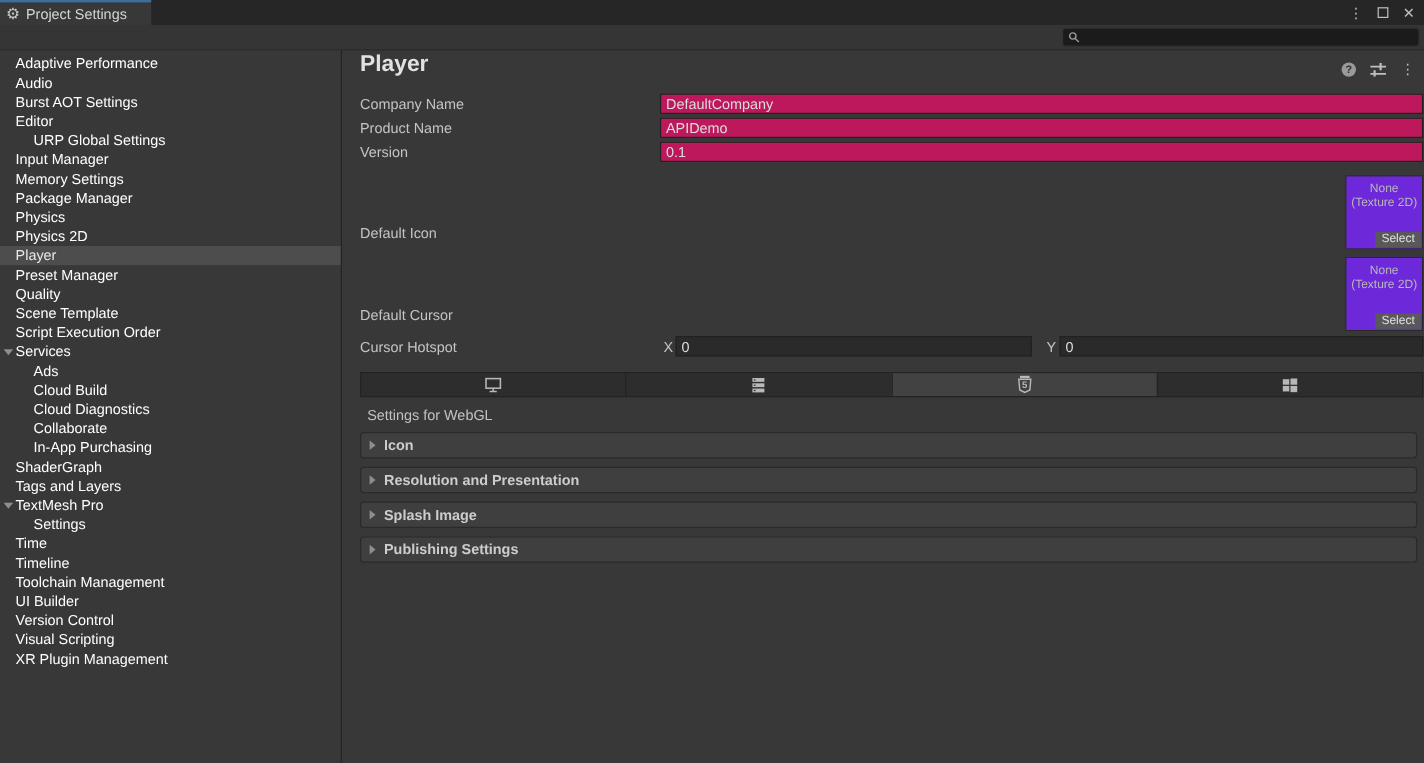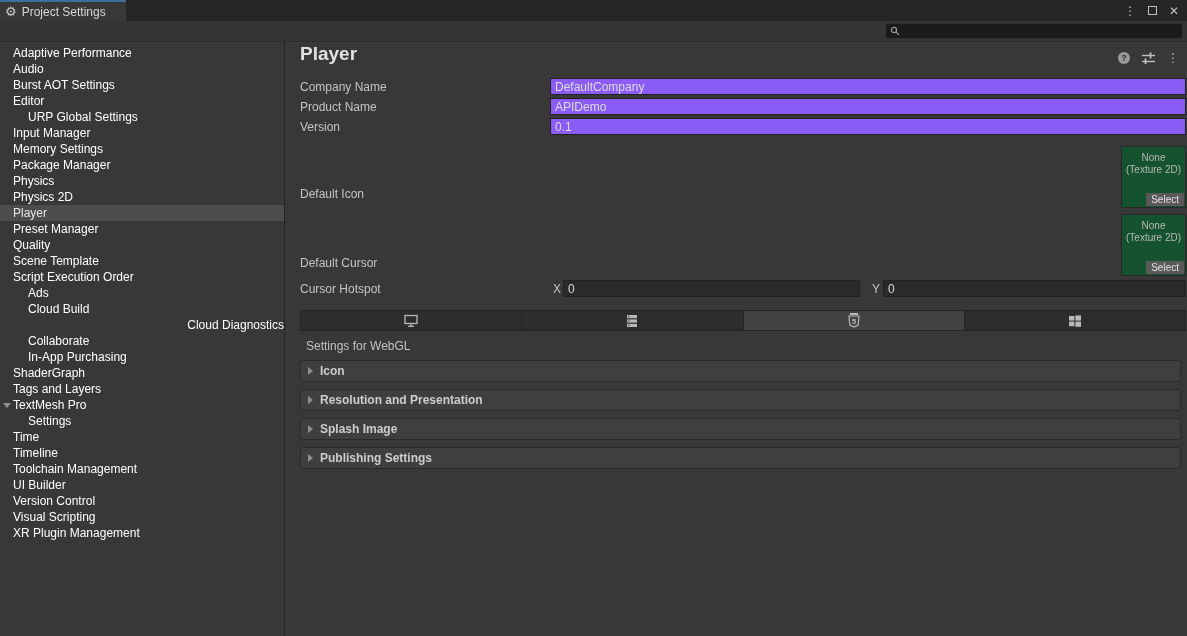--- a/index.html
+++ b/index.html
@@ -45,26 +45,26 @@
   }
   
   .main { position:absolute; left:285px; top:42px; right:0; bottom:0; }
   .page-title { position:absolute; left:15px; top:1px; font-size:19px; font-weight:bold; color:#e2e2e2; }
   .header-icons { position:absolute; right:8px; top:9px; display:flex; gap:11px; align-items:center; }
   .help-circle { width:12px; height:12px; border-radius:50%; background:#9a9a9a; color:#2e2e2e; font-size:9px; font-weight:bold; text-align:center; line-height:12px; }
   .form-row { position:absolute; left:15px; right:1px; height:22px; }
   .f-label { position:absolute; left:0; top:2px; font-size:12px; color:#c4c4c4; white-space:nowrap; }
   .f-input {
     position:absolute; left:250px; right:0; top:0; height:17px;
-    background:#8b5cf6; border:1px solid #212121; color:#dcdcdc;
+    background:#be185d; border:1px solid #212121; color:#dcdcdc;
     font-size:12px; padding:0 4px; font-family:inherit; outline:none;
   }
   .static-label { position:absolute; left:15px; font-size:12px; color:#c4c4c4;margin-top:40px; }
   
-  .tex-slot { position:absolute; left:836px; width:65px; height:62px; background:#14532d; border:1px solid #282828; }
+  .tex-slot { position:absolute; left:836px; width:65px; height:62px; background:#6d28d9; border:1px solid #282828; }
   .tex-none { margin-top:5px; text-align:center; font-size:10px; color:#b8b8b8; line-height:12px; }
   .select-btn {
     position:absolute; right:1px; bottom:1px; background:#595959; color:#e2e2e2;
     font-size:10px; padding:0 5px; height:13px; line-height:13px; border:none; font-family:inherit;
   }
   
   .axis-label { position:absolute; top:2px; font-size:12px; color:#c4c4c4; }
   .axis-input {
     position:absolute; top:0; height:17px; background:#2A2A2A; border:1px solid #212121;
     color:#dcdcdc; font-size:12px; padding:0 4px; font-family:inherit; outline:none;
@@ -123,23 +123,24 @@
       <div class="sb-row" style="padding-left: 13px;"><span>Input Manager</span></div>
       <div class="sb-row" style="padding-left: 13px;"><span>Memory Settings</span></div>
       <div class="sb-row" style="padding-left: 13px;"><span>Package Manager</span></div>
       <div class="sb-row" style="padding-left: 13px;"><span>Physics</span></div>
       <div class="sb-row" style="padding-left: 13px;"><span>Physics 2D</span></div>
       <div class="sb-row selected" style="padding-left: 13px;"><span>Player</span></div>
       <div class="sb-row" style="padding-left: 13px;"><span>Preset Manager</span></div>
       <div class="sb-row" style="padding-left: 13px;"><span>Quality</span></div>
       <div class="sb-row" style="padding-left: 13px;"><span>Scene Template</span></div>
       <div class="sb-row" style="padding-left: 13px;"><span>Script Execution Order</span></div>
+      <div class="sb-row" style="padding-left: 13px;"><span class="tri-down"></span><span>Services</span></div>
       <div class="sb-row" style="padding-left: 28px;"><span>Ads</span></div>
       <div class="sb-row" style="padding-left: 28px;"><span>Cloud Build</span></div>
-      <div class="sb-row" style="padding-left: 28px; text-align: right;"><span>Cloud Diagnostics</span></div>
+      <div class="sb-row" style="padding-left: 28px;"><span>Cloud Diagnostics</span></div>
       <div class="sb-row" style="padding-left: 28px;"><span>Collaborate</span></div>
       <div class="sb-row" style="padding-left: 28px;"><span>In-App Purchasing</span></div>
       <div class="sb-row" style="padding-left: 13px;"><span>ShaderGraph</span></div>
       <div class="sb-row" style="padding-left: 13px;"><span>Tags and Layers</span></div>
       <div class="sb-row" style="padding-left: 13px;"><span class="tri-down"></span><span>TextMesh Pro</span></div>
       <div class="sb-row" style="padding-left: 28px;"><span>Settings</span></div>
       <div class="sb-row" style="padding-left: 13px;"><span>Time</span></div>
       <div class="sb-row" style="padding-left: 13px;"><span>Timeline</span></div>
       <div class="sb-row" style="padding-left: 13px;"><span>Toolchain Management</span></div>
       <div class="sb-row" style="padding-left: 13px;"><span>UI Builder</span></div>

